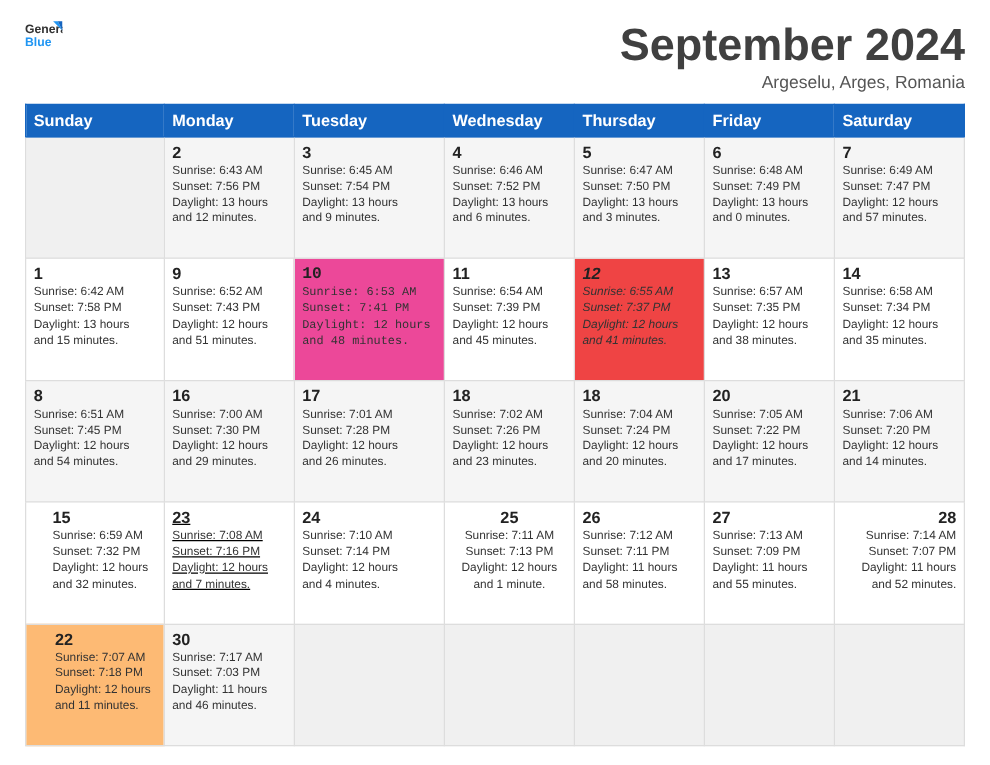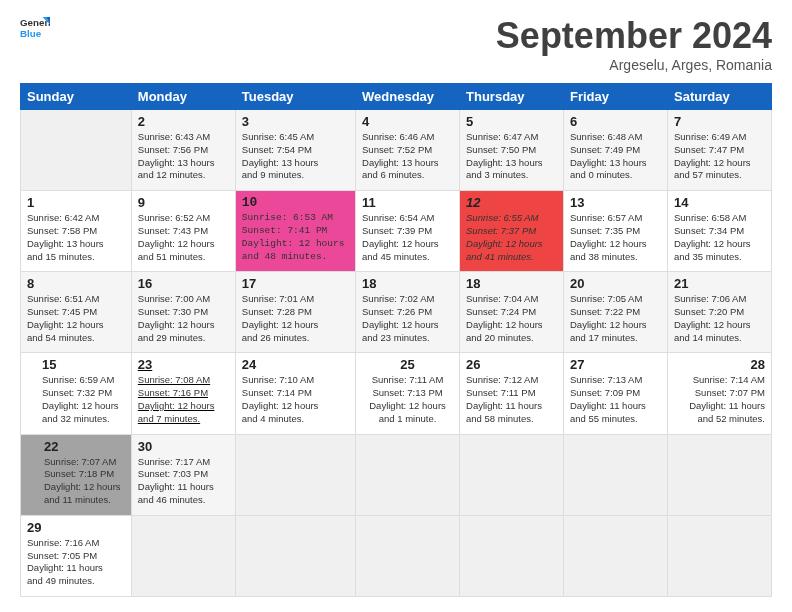--- a/index.html
+++ b/index.html
@@ -234,40 +234,28 @@
           <td style="background: rgb(255, 255, 255);">
             <span class="day-number">27</span>
             <div class="day-info">Sunrise: 7:13 AM<br>Sunset: 7:09 PM<br>Daylight: 11 hours<br>and 55 minutes.</div>
           </td>
           <td style="background: rgb(255, 255, 255); text-align: right;">
             <span class="day-number">28</span>
             <div class="day-info">Sunrise: 7:14 AM<br>Sunset: 7:07 PM<br>Daylight: 11 hours<br>and 52 minutes.</div>
           </td>
         </tr>
         <tr>
-          <td style="background: #a3a3a3; padding-left: 23px;">
+          <td style="background: #fdba74; padding-left: 23px;">
             <span class="day-number">22</span>
             <div class="day-info">Sunrise: 7:07 AM<br>Sunset: 7:18 PM<br>Daylight: 12 hours<br>and 11 minutes.</div>
           </td>
           <td style="background: rgb(245, 245, 245);">
             <span class="day-number">30</span>
             <div class="day-info">Sunrise: 7:17 AM<br>Sunset: 7:03 PM<br>Daylight: 11 hours<br>and 46 minutes.</div>
           </td>
-          <td class="empty-cell" style="background: rgb(240, 240, 240);"></td>
-          <td class="empty-cell" style="background: rgb(240, 240, 240);"></td>
-          <td class="empty-cell" style="background: rgb(240, 240, 240);"></td>
-          <td class="empty-cell" style="background: rgb(240, 240, 240);"></td>
-          <td class="empty-cell" style="background: rgb(240, 240, 240);"></td>
-        </tr>
-        <tr>
-          <td style="background: rgb(255, 255, 255);">
-            <span class="day-number">29</span>
-            <div class="day-info">Sunrise: 7:16 AM<br>Sunset: 7:05 PM<br>Daylight: 11 hours<br>and 49 minutes.</div>
-          </td>
-          <td class="empty-cell" style="background: rgb(240, 240, 240);"></td>
           <td class="empty-cell" style="background: rgb(240, 240, 240);"></td>
           <td class="empty-cell" style="background: rgb(240, 240, 240);"></td>
           <td class="empty-cell" style="background: rgb(240, 240, 240);"></td>
           <td class="empty-cell" style="background: rgb(240, 240, 240);"></td>
           <td class="empty-cell" style="background: rgb(240, 240, 240);"></td>
         </tr>
       </tbody>
   </table>
 </div>
 

